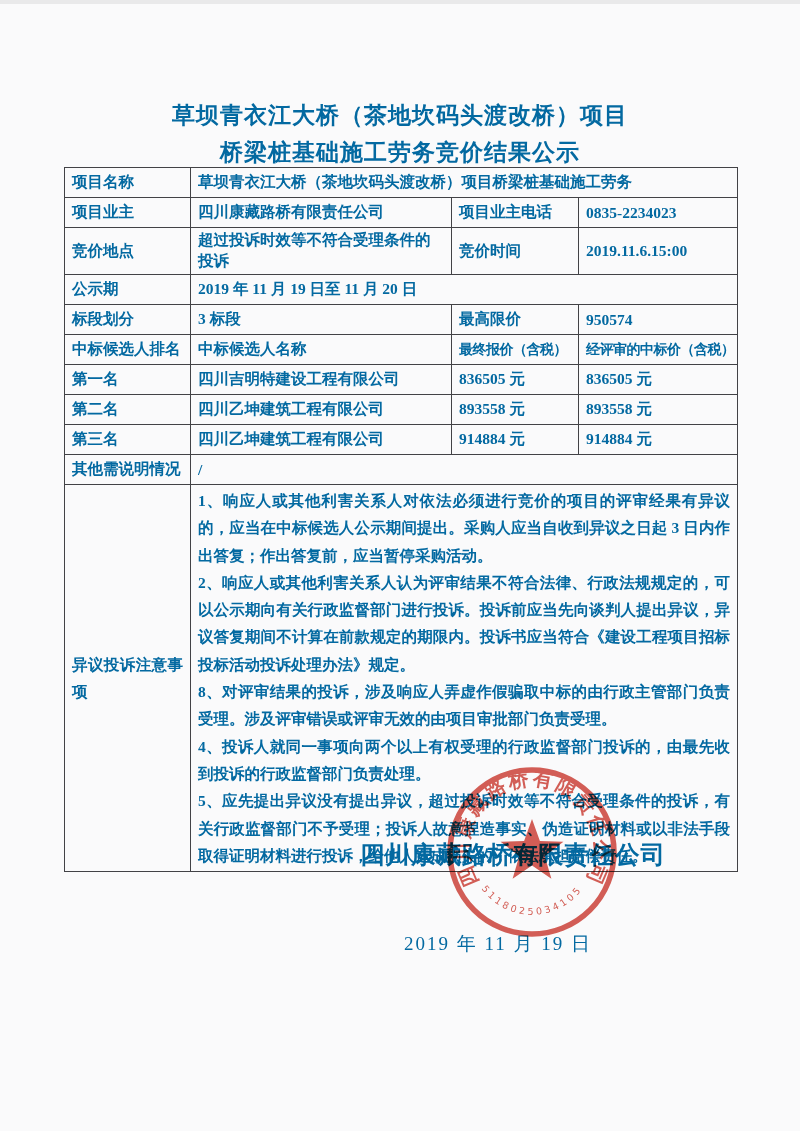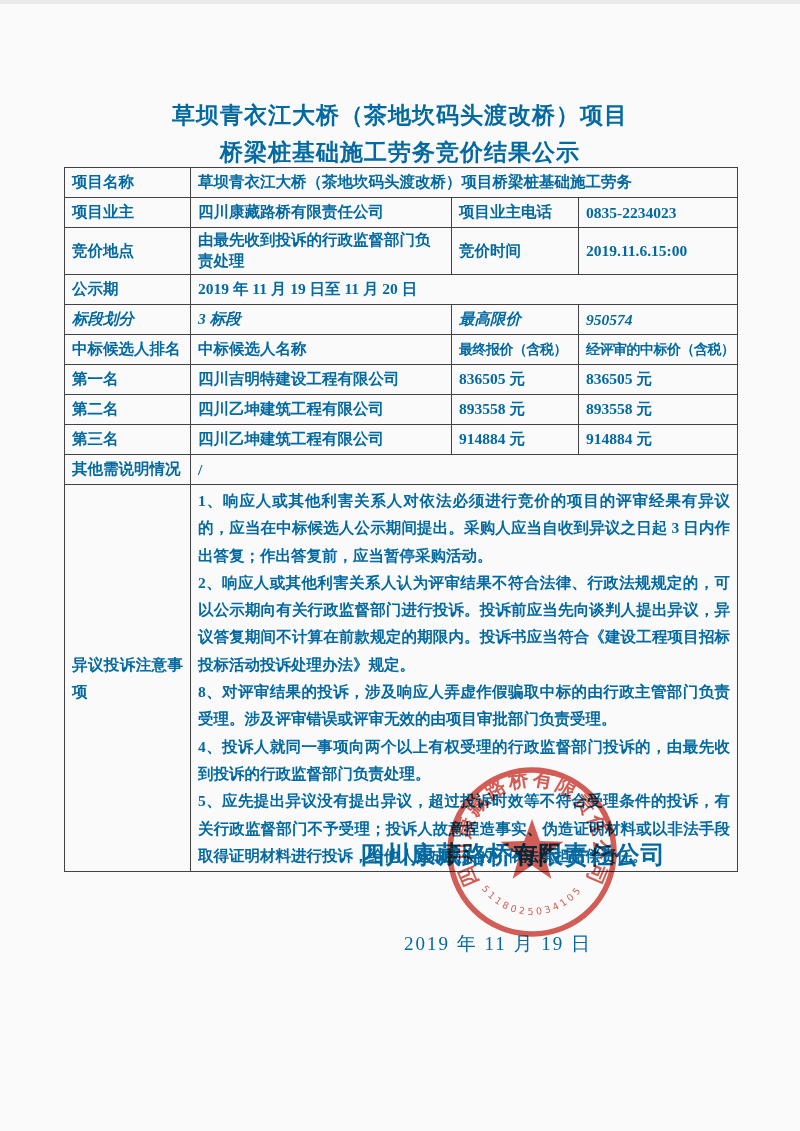--- a/index.html
+++ b/index.html
@@ -26,21 +26,21 @@
     border:1.5px solid #424246;
     padding:2px 7px;height:25px;
     vertical-align:middle;
     overflow:hidden;
     font-weight:bold;
   }
   td.lbl{
     text-align:justify;text-justify:inter-character;
     padding-left:9px;
   }
-  tr.bold-row td{font-weight:bold;font-style:italic;}
+  tr.bold-row td{font-weight:bold;}
   td.sm{white-space:nowrap;font-size:14px;letter-spacing:-0.5px;}
   td.notes-cell{padding:6px 11px 4px 11px;vertical-align:top;border-radius:28px;}
   td.notes-cell p{margin:0;line-height:27.3px;text-align:justify;text-justify:inter-character;}
   td.notes-lbl{line-height:27px;vertical-align:middle;}
   .sign-company{
     position:absolute;top:834px;left:513px;transform:translateX(-50%);
     font-size:24.5px;font-weight:bold;letter-spacing:1px;white-space:nowrap;
   }
   .sign-date{
     position:absolute;top:927px;left:498px;transform:translateX(-50%);
@@ -78,21 +78,21 @@
 
     <tr>
       <td class="lbl">项目业主</td>
       <td>四川康藏路桥有限责任公司</td>
       <td>项目业主电话</td>
       <td>0835-2234023</td>
     </tr>
 
     <tr>
       <td class="lbl">竞价地点</td>
-      <td>由最先收到投诉的行政监督部门负责处理</td>
+      <td>超过投诉时效等不符合受理条件的投诉</td>
       <td>竞价时间</td>
       <td>2019.11.6.15:00</td>
     </tr>
 
     <tr>
       <td class="lbl">公示期</td>
       <td colspan="3">2019 年 11 月 19 日至 11 月 20 日</td>
     </tr>
 
     <tr class="bold-row">

